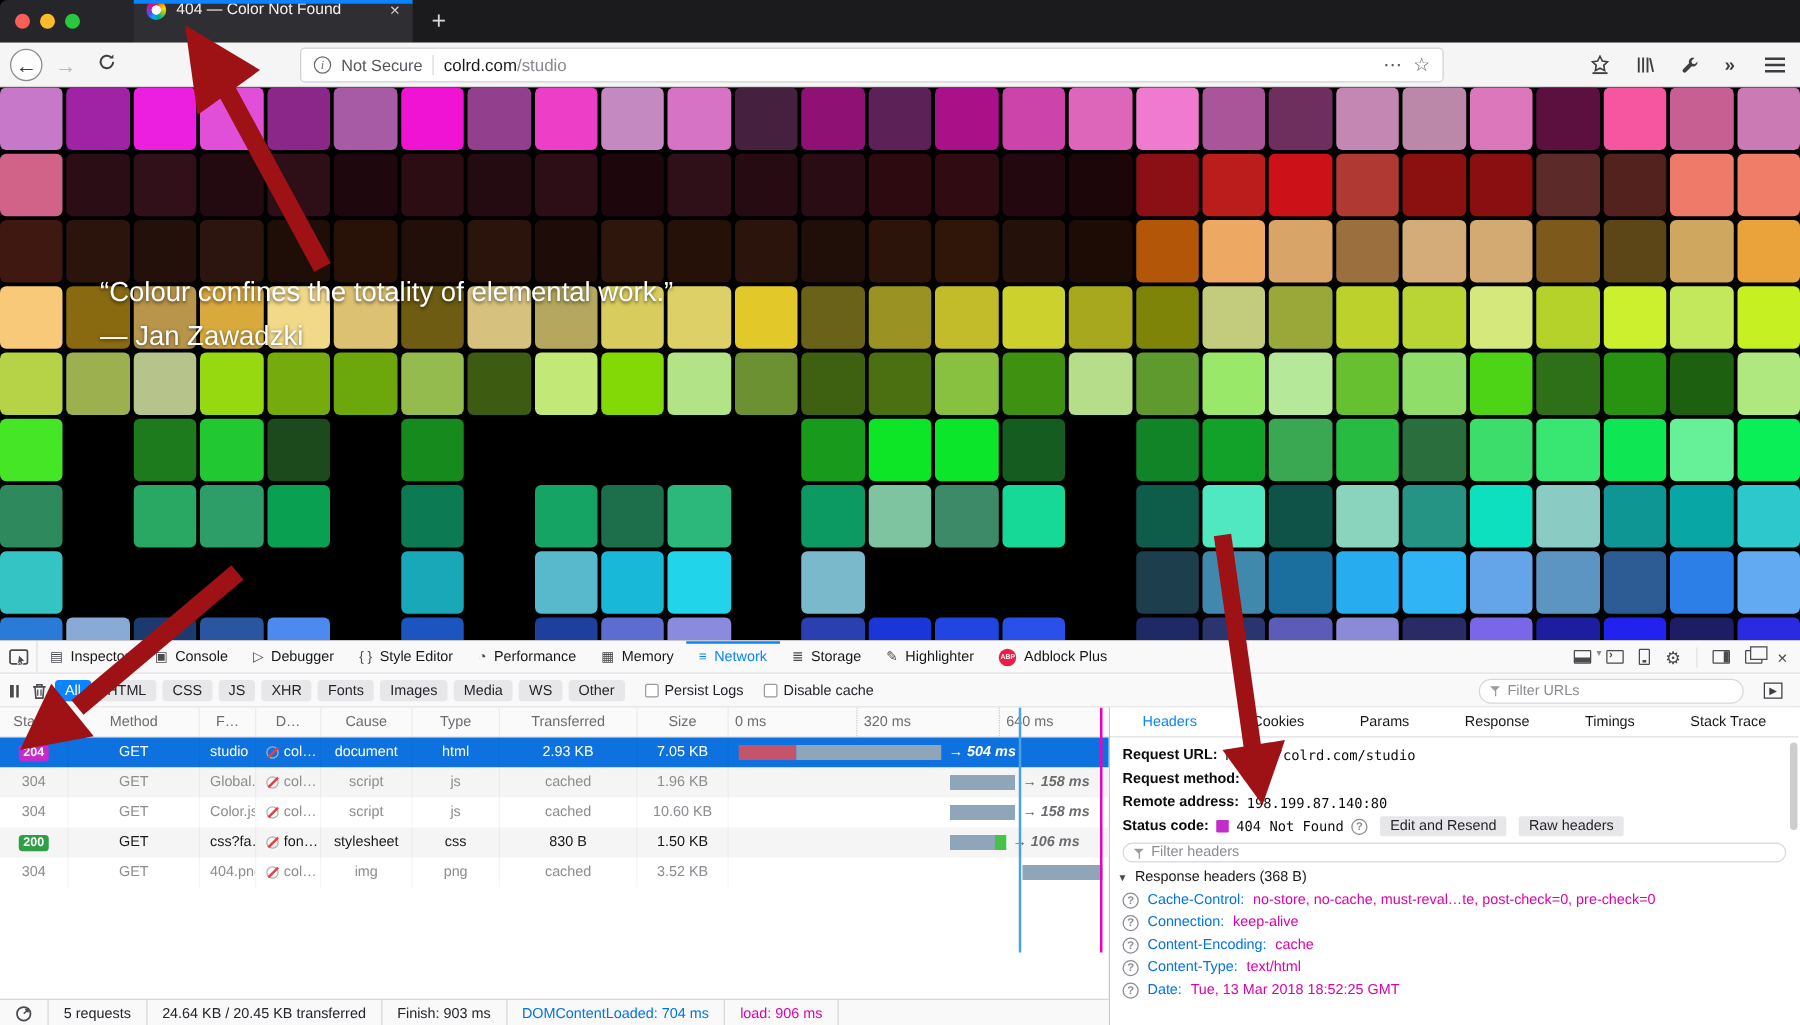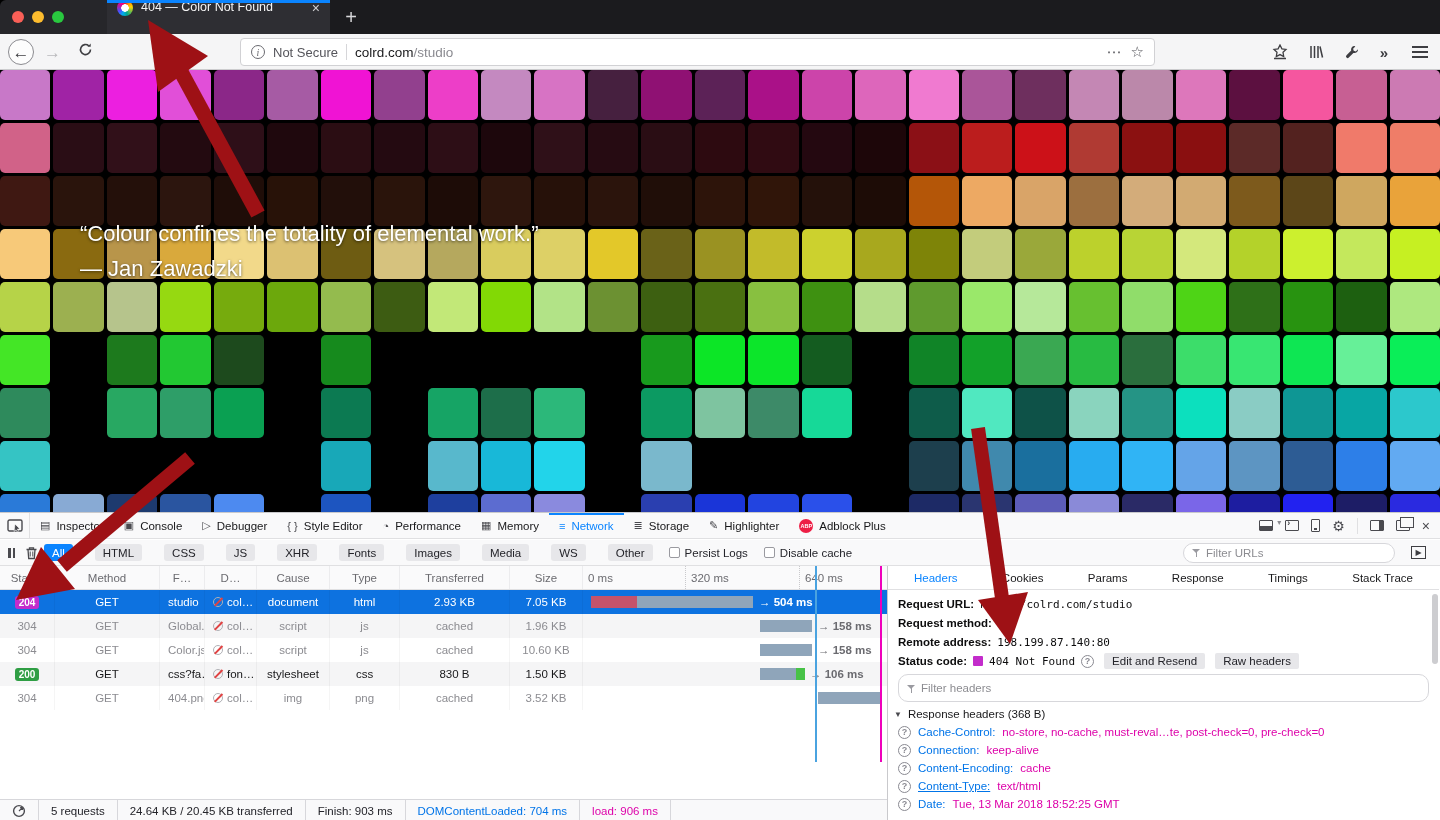--- a/index.html
+++ b/index.html
@@ -104,21 +104,21 @@
   .net-row.stripe { background:#f5f5f6; }
   .net-row.selected { background:#0d72e0; color:#fff; }
   .nr-cell { display:flex; align-items:center; justify-content:center; border-right:1px solid rgba(0,0,0,0.04); overflow:hidden; white-space:nowrap; }
   .nr-cell.left { justify-content:flex-start; padding-left:8px; }
   .badge { border-radius:3px; padding:1px 4px; font-size:10px; font-weight:bold; color:#fff; }
   .shield { width:10px; height:10px; border:1.3px solid #b0b0b5; border-radius:50%; position:relative; flex:0 0 10px; margin-right:4px; }
   .shield::after { content:""; position:absolute; left:-1px; top:3.2px; width:11px; height:1.8px; background:#e04343; transform:rotate(-45deg); }
   .tl-col { position:relative; flex:1; }
   .tl-tick { position:absolute; top:0; bottom:0; display:flex; align-items:center; padding-left:5px; border-left:1px dotted #c9c9cc; }
   .tl-seg { position:absolute; top:6px; height:12px; }
-  .tl-label { position:absolute; top:0; height:24px; display:flex; align-items:center; font-weight:bold; }
+  .tl-label { position:absolute; top:0; height:24px; display:flex; align-items:center; font-weight:bold;font-style:italic; }
   .net-row.selected .tl-label { color:#fff; }
   .marker { position:absolute; top:0; width:1.5px; height:196px; z-index:3; }
   .net-statusbar { position:absolute; left:0; bottom:0; width:888px; height:22px; background:#f9f9fa;
     border-top:1px solid #d7d7db; display:flex; align-items:center; color:#24242a;margin-top:41px; }
   .sb-item { padding:0 12px; border-right:1px solid #d7d7db; height:100%; display:flex; align-items:center; gap:6px; }
   .sb-blue { color:#0074e8; } .sb-mag { color:#dd00a9; }
 
   
   .hdr-pane { position:relative; width:551px; height:255px; overflow:hidden; background:#fff; }
   .hdr-tabs { display:flex; height:24px; border-bottom:1px solid #e0e0e2; align-items:center;
@@ -126,21 +126,21 @@
   .htab { color:#18181a; }
   .htab.active { color:#0a84ff; }
   .hdr-summary { padding:5px 10px 0 10px; }
   .hs-line { display:flex; align-items:center; height:18px; margin-bottom:1px; gap:6px; }
   .hs-label { font-weight:bold; white-space:nowrap; }
   .hs-value { font-family:"DejaVu Sans Mono", monospace; font-size:11px; white-space:nowrap; }
   .sc-swatch { width:10px; height:10px; border-radius:1px; }
   .helpc { width:13px; height:13px; border:1.2px solid #8a8a92; border-radius:50%; color:#8a8a92;
     font-size:9px; font-weight:bold; display:flex; align-items:center; justify-content:center; }
   .hbtn { background:#e7e7ea; border-radius:2px; padding:2px 8px; color:#24242a; margin-left:4px; }
-  .hdr-filter { margin:4px 10px 2px 10px; height:28px; border:1px solid #d7d7db; border-radius:10px;
+  .hdr-filter { margin:4px 10px 2px 10px; height:16px; border:1px solid #d7d7db; border-radius:10px;
     display:flex; align-items:center; gap:5px; padding:0 8px; color:#8c8c91; background:#fff; }
   .hdr-section { display:flex; align-items:center; gap:6px; height:18px; padding:0 6px; margin-top:3px; color:#18181a; }
   .tri { font-size:8px; color:#4a4a4f; }
   .hdr-list { padding-left:10px; }
   .hl-row { display:flex; align-items:center; gap:7px; height:18px; white-space:nowrap; }
   .hl-name { color:#0074e8; }
   .hl-value { color:#dd00a9; }
   .funnel { width:9px; height:9px; position:relative; flex:0 0 9px; }
   .funnel::before{ content:""; position:absolute; left:0; top:1px; border-left:4.5px solid transparent;
     border-right:4.5px solid transparent; border-top:4px solid #9a9aa0; }
@@ -521,21 +521,21 @@
 
     <div class="dt-filterbar">
       <span class="pauseic">
           <i></i>
           <i></i>
         </span>
       <svg width="13" height="14" viewBox="0 0 13 14">
           <path d="M1.5 3.5h10M4.5 3V1.8h4V3M3 3.5l.7 9h5.6l.7-9" fill="none" stroke="#4a4a4f" stroke-width="1.3"></path>
           <path d="M5.2 5.5v5M7.8 5.5v5" stroke="#4a4a4f" stroke-width="1"></path>
         </svg>
-      <div id="filter-pills" style="display:flex;gap:22px;">
+      <div id="filter-pills" style="display:flex;gap:5px;">
           <div class="pill active">All</div>
           <div class="pill">HTML</div>
           <div class="pill">CSS</div>
           <div class="pill">JS</div>
           <div class="pill">XHR</div>
           <div class="pill">Fonts</div>
           <div class="pill">Images</div>
           <div class="pill">Media</div>
           <div class="pill">WS</div>
           <div class="pill">Other</div>
@@ -717,21 +717,21 @@
               <div class="hl-name" style="color: rgb(0, 116, 232);">Connection:</div>
               <div class="hl-value" style="color: rgb(221, 0, 169);"> keep-alive</div>
             </div>
             <div class="hl-row">
               <div class="helpc">?</div>
               <div class="hl-name" style="color: rgb(0, 116, 232);">Content-Encoding:</div>
               <div class="hl-value" style="color: rgb(221, 0, 169);"> cache</div>
             </div>
             <div class="hl-row">
               <div class="helpc">?</div>
-              <div class="hl-name" style="color: rgb(0, 116, 232); text-decoration: underline;">Content-Type:</div>
+              <div class="hl-name" style="color: rgb(0, 116, 232);">Content-Type:</div>
               <div class="hl-value" style="color: rgb(221, 0, 169);"> text/html</div>
             </div>
             <div class="hl-row">
               <div class="helpc">?</div>
               <div class="hl-name" style="color: rgb(0, 116, 232);">Date:</div>
               <div class="hl-value" style="color: rgb(221, 0, 169);"> Tue, 13 Mar 2018 18:52:25 GMT</div>
             </div>
           </div>
         <div class="vscroll"></div>
       </div>

